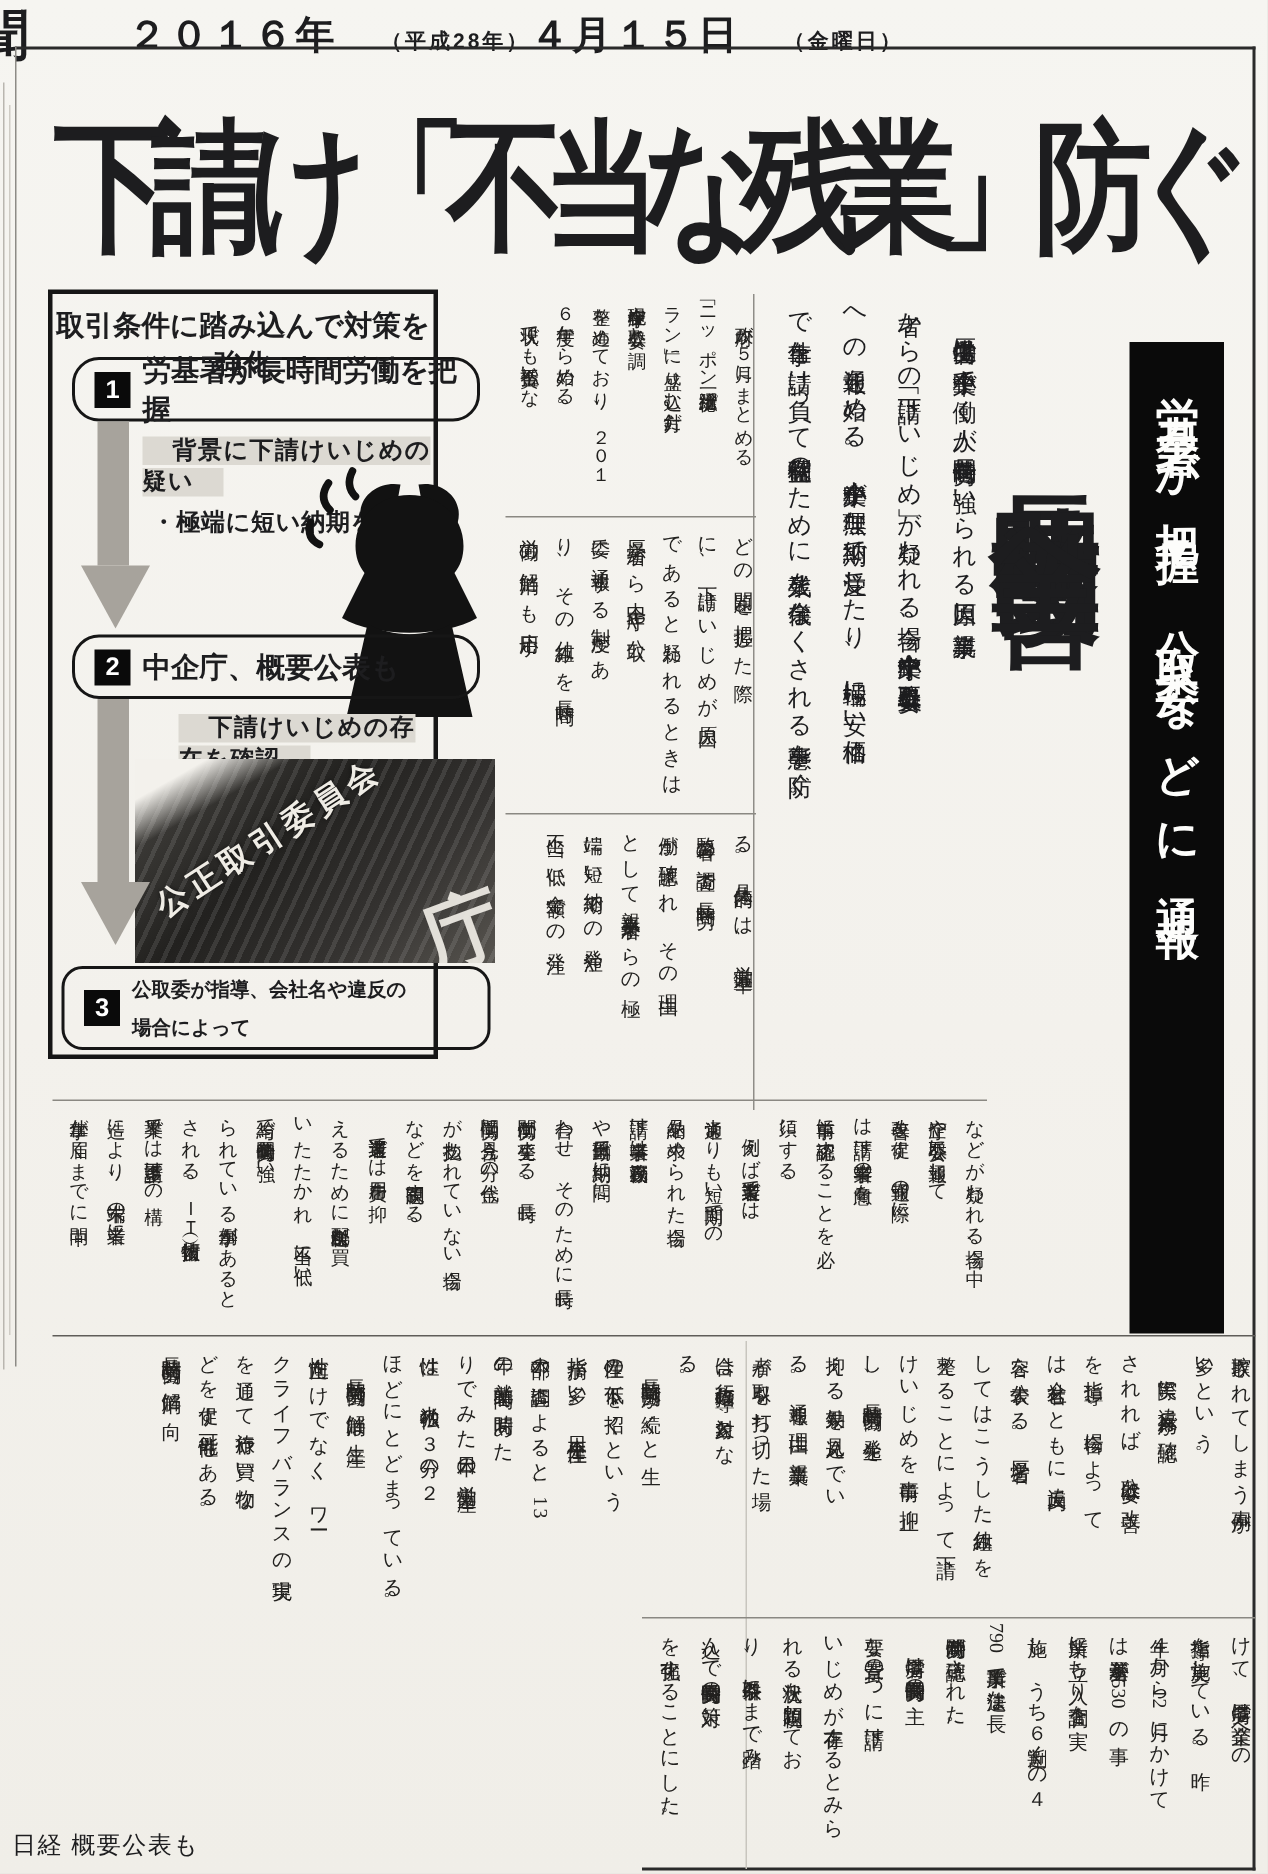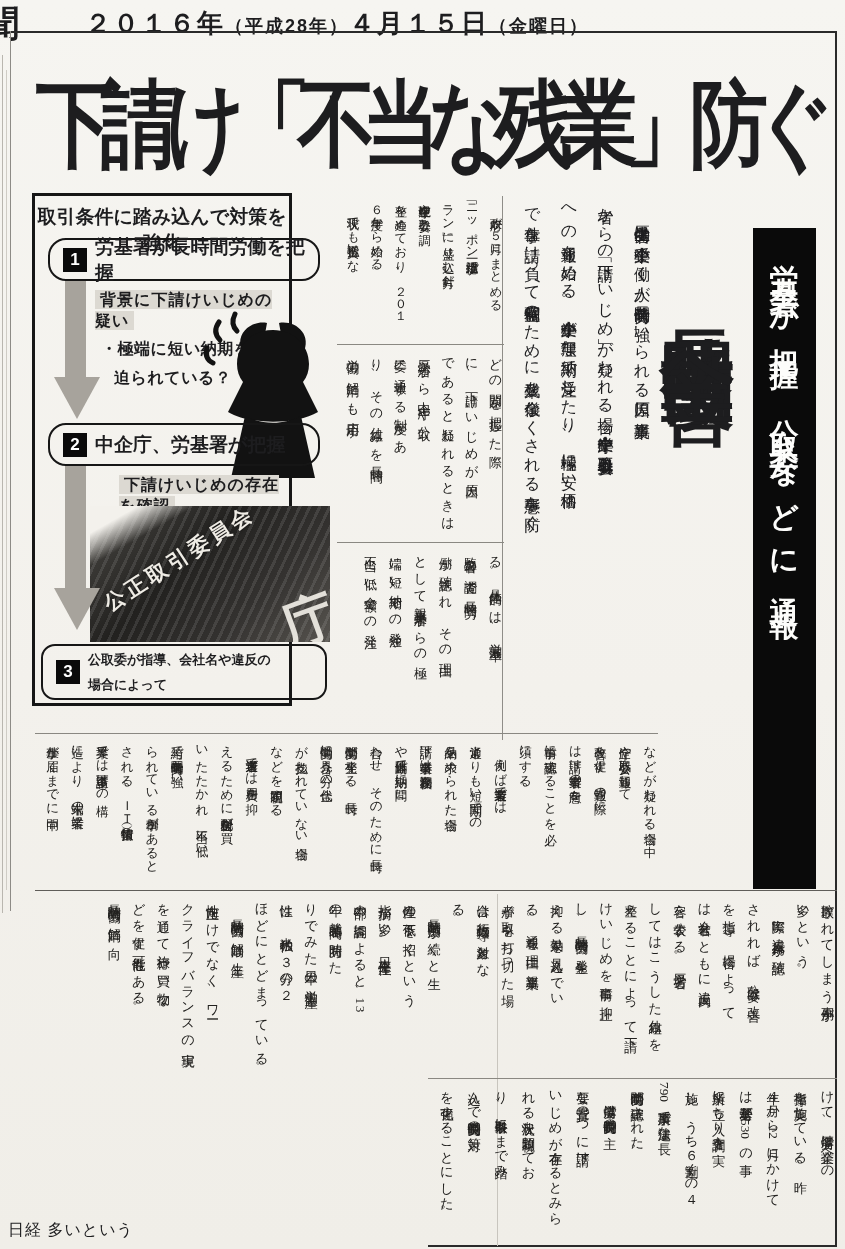--- a/index.html
+++ b/index.html
@@ -10,42 +10,42 @@
   .gothic{font-family:"Liberation Sans","DejaVu Sans",sans-serif;}
   
   .v{writing-mode:vertical-rl;text-orientation:mixed;}
   .cols{writing-mode:vertical-rl;text-orientation:mixed;}
   .cols>div{white-space:nowrap;overflow:hidden;}
   
   .masthead{left:0;top:0;width:26px;height:44px;overflow:hidden;}
   .masthead span{font-size:36px;font-weight:bold;margin-left:-17px;display:inline-block;}
   .dateline{left:85px;top:6px;font-weight:bold;letter-spacing:2px;white-space:nowrap;}
   .dateline .big{font-size:26px;}
-  .dateline .small{font-size:18px;}
+  .dateline .small{font-size:14px;margin-left:29px;}
   
   .frame-top{left:10px;top:31px;width:827px;border-top:2px solid #2a2a2a;}
   .frame-right{left:835px;top:31px;height:1216px;border-left:2px solid #2a2a2a;}
   .frame-left{left:10px;top:31px;height:880px;border-left:1px solid #8d8b86;}
   .frame-bottom{left:428px;top:1245px;width:409px;border-top:2px solid #2a2a2a;}
   .torn1{left:2px;top:55px;height:858px;border-left:1px solid #b9b6af;}
   .torn2{left:6px;top:70px;height:820px;border-left:1px solid #cfccc5;}
   
   .headline{left:36px;top:62px;width:796px;font-size:78px;font-weight:900;
             letter-spacing:-13px;transform:scaleY(1.22);transform-origin:top left;
             white-space:nowrap;}
   
   .ig{left:32px;top:193px;width:260px;height:513px;border:3px solid #161616;box-sizing:border-box;}
   .ig-title{left:0;top:8px;width:100%;text-align:center;font-size:19px;font-weight:bold;letter-spacing:0px;}
   .stepbox{border:2.5px solid #161616;border-radius:18px;display:flex;align-items:center;
            padding-left:13px;box-sizing:border-box;background:transparent;}
   .numbox{width:24px;height:24px;background:#0a0a0a;color:#fff;display:inline-flex;
           align-items:center;justify-content:center;font-size:17px;font-weight:bold;
           margin-right:8px;flex:0 0 auto;}
   .steplabel{font-size:19px;font-weight:bold;letter-spacing:0;}
-  .note{font-size:16px;font-weight:bold;background:#dcd9d2;padding:1px 5px;letter-spacing:1px;}
+  .note{font-size:16px;font-weight:bold;background:#dcd9d2;padding:1px 20px;letter-spacing:1px;}
   .bullet{font-size:16px;line-height:29px;font-weight:bold;letter-spacing:0.5px;}
   .bullet .l2{padding-left:13px;}
   .shaft{width:21px;background:#a7a39c;}
   .ahead{width:0;height:0;border-left:23px solid transparent;border-right:23px solid transparent;
          border-top:42px solid #a7a39c;}
   .photo{background:
       linear-gradient(to bottom right,#f3f1ec 0%,#f3f1ec 10%,rgba(243,241,236,0) 22%),
       repeating-linear-gradient(115deg,rgba(255,255,255,0.10) 0 3px,rgba(0,0,0,0) 3px 9px),
       linear-gradient(135deg,#4a4844 0%,#22211f 40%,#343230 70%,#57544f 100%);
       overflow:hidden;}
@@ -113,42 +113,41 @@
     <div class="abs ig-title">取引条件に踏み込んで対策を強化</div>
     <div class="abs stepbox" style="left:13px;top:42px;width:272px;height:43px;">
       <span class="numbox">1</span>
       <span class="steplabel">労基署が長時間労働を把握</span>
     </div>
     <div class="abs" style="left:60px;top:94px;">
       <span class="note">背景に下請けいじめの疑い</span>
     </div>
     <div class="abs bullet" style="left:66px;top:138px;">
       <div>・極端に短い納期を</div>
-      <div class="l2">迫られている？</div>
     </div>
 
     <svg class="abs" style="left:158px;top:112px;" width="142" height="170" viewBox="0 0 142 170">
       <g fill="#121212">
         <path d="M50 46 c-10-20 8-34 24-31 l-2 11 c-11 0-18 9-13 18z"></path>
         <path d="M110 46 c10-20-8-34-24-31 l2 11 c11 0 18 9 13 18z"></path>
         <path d="M80 22 c-21 0-36 15-36 34 0 7 2 13 6 18 l-15 30 c22 13 68 13 90 0 l-15-30 c4-5 6-11 6-18 0-19-15-34-36-34z"></path>
         <path d="M52 108 l-14 62 h84 l-14-62 c-17 9-39 9-56 0z"></path>
       </g>
       <g fill="none" stroke="#121212" stroke-width="5" stroke-linecap="round">
         <path d="M26 14 q-7 10 1 18"></path>
         <path d="M42 6 q-5 10 2 17"></path>
         <path d="M14 40 q-3 11 6 15"></path>
       </g>
     </svg>
 
     <div class="abs shaft" style="left:30px;top:85px;height:96px;"></div>
     <div class="abs ahead" style="left:19px;top:181px;"></div>
     <div class="abs stepbox" style="left:13px;top:227px;width:272px;height:43px;">
       <span class="numbox">2</span>
-      <span class="steplabel">中企庁、労基署が把握</span>
+      <span class="steplabel">中企庁、概要公表も</span>
     </div>
     <div class="abs" style="left:84px;top:279px;">
       <span class="note">下請けいじめの存在を確認</span>
     </div>
 
     <div class="abs photo" style="left:55px;top:310px;width:240px;height:136px;">
       <span class="photo-caption">公正取引委員会</span>
       <span class="photo-glyph">庁</span>
     </div>
 
@@ -281,15 +280,15 @@
       <div>時間労働が確認された。</div>
       <div>　厚労省は長時間労働の主</div>
       <div>要な背景の一つに下請け</div>
       <div>いじめが存在するとみら</div>
       <div>れる状況を問題視してお</div>
       <div>り、取引条件にまで踏み</div>
       <div>込んで長時間労働の対策</div>
       <div>を強化することにした。</div>
     </div>
 
-  <div class="abs credit gothic">日経 多いという</div>
+  <div class="abs credit gothic">日経 概要公表も</div>
 
 </div>
 
 </body></html>

